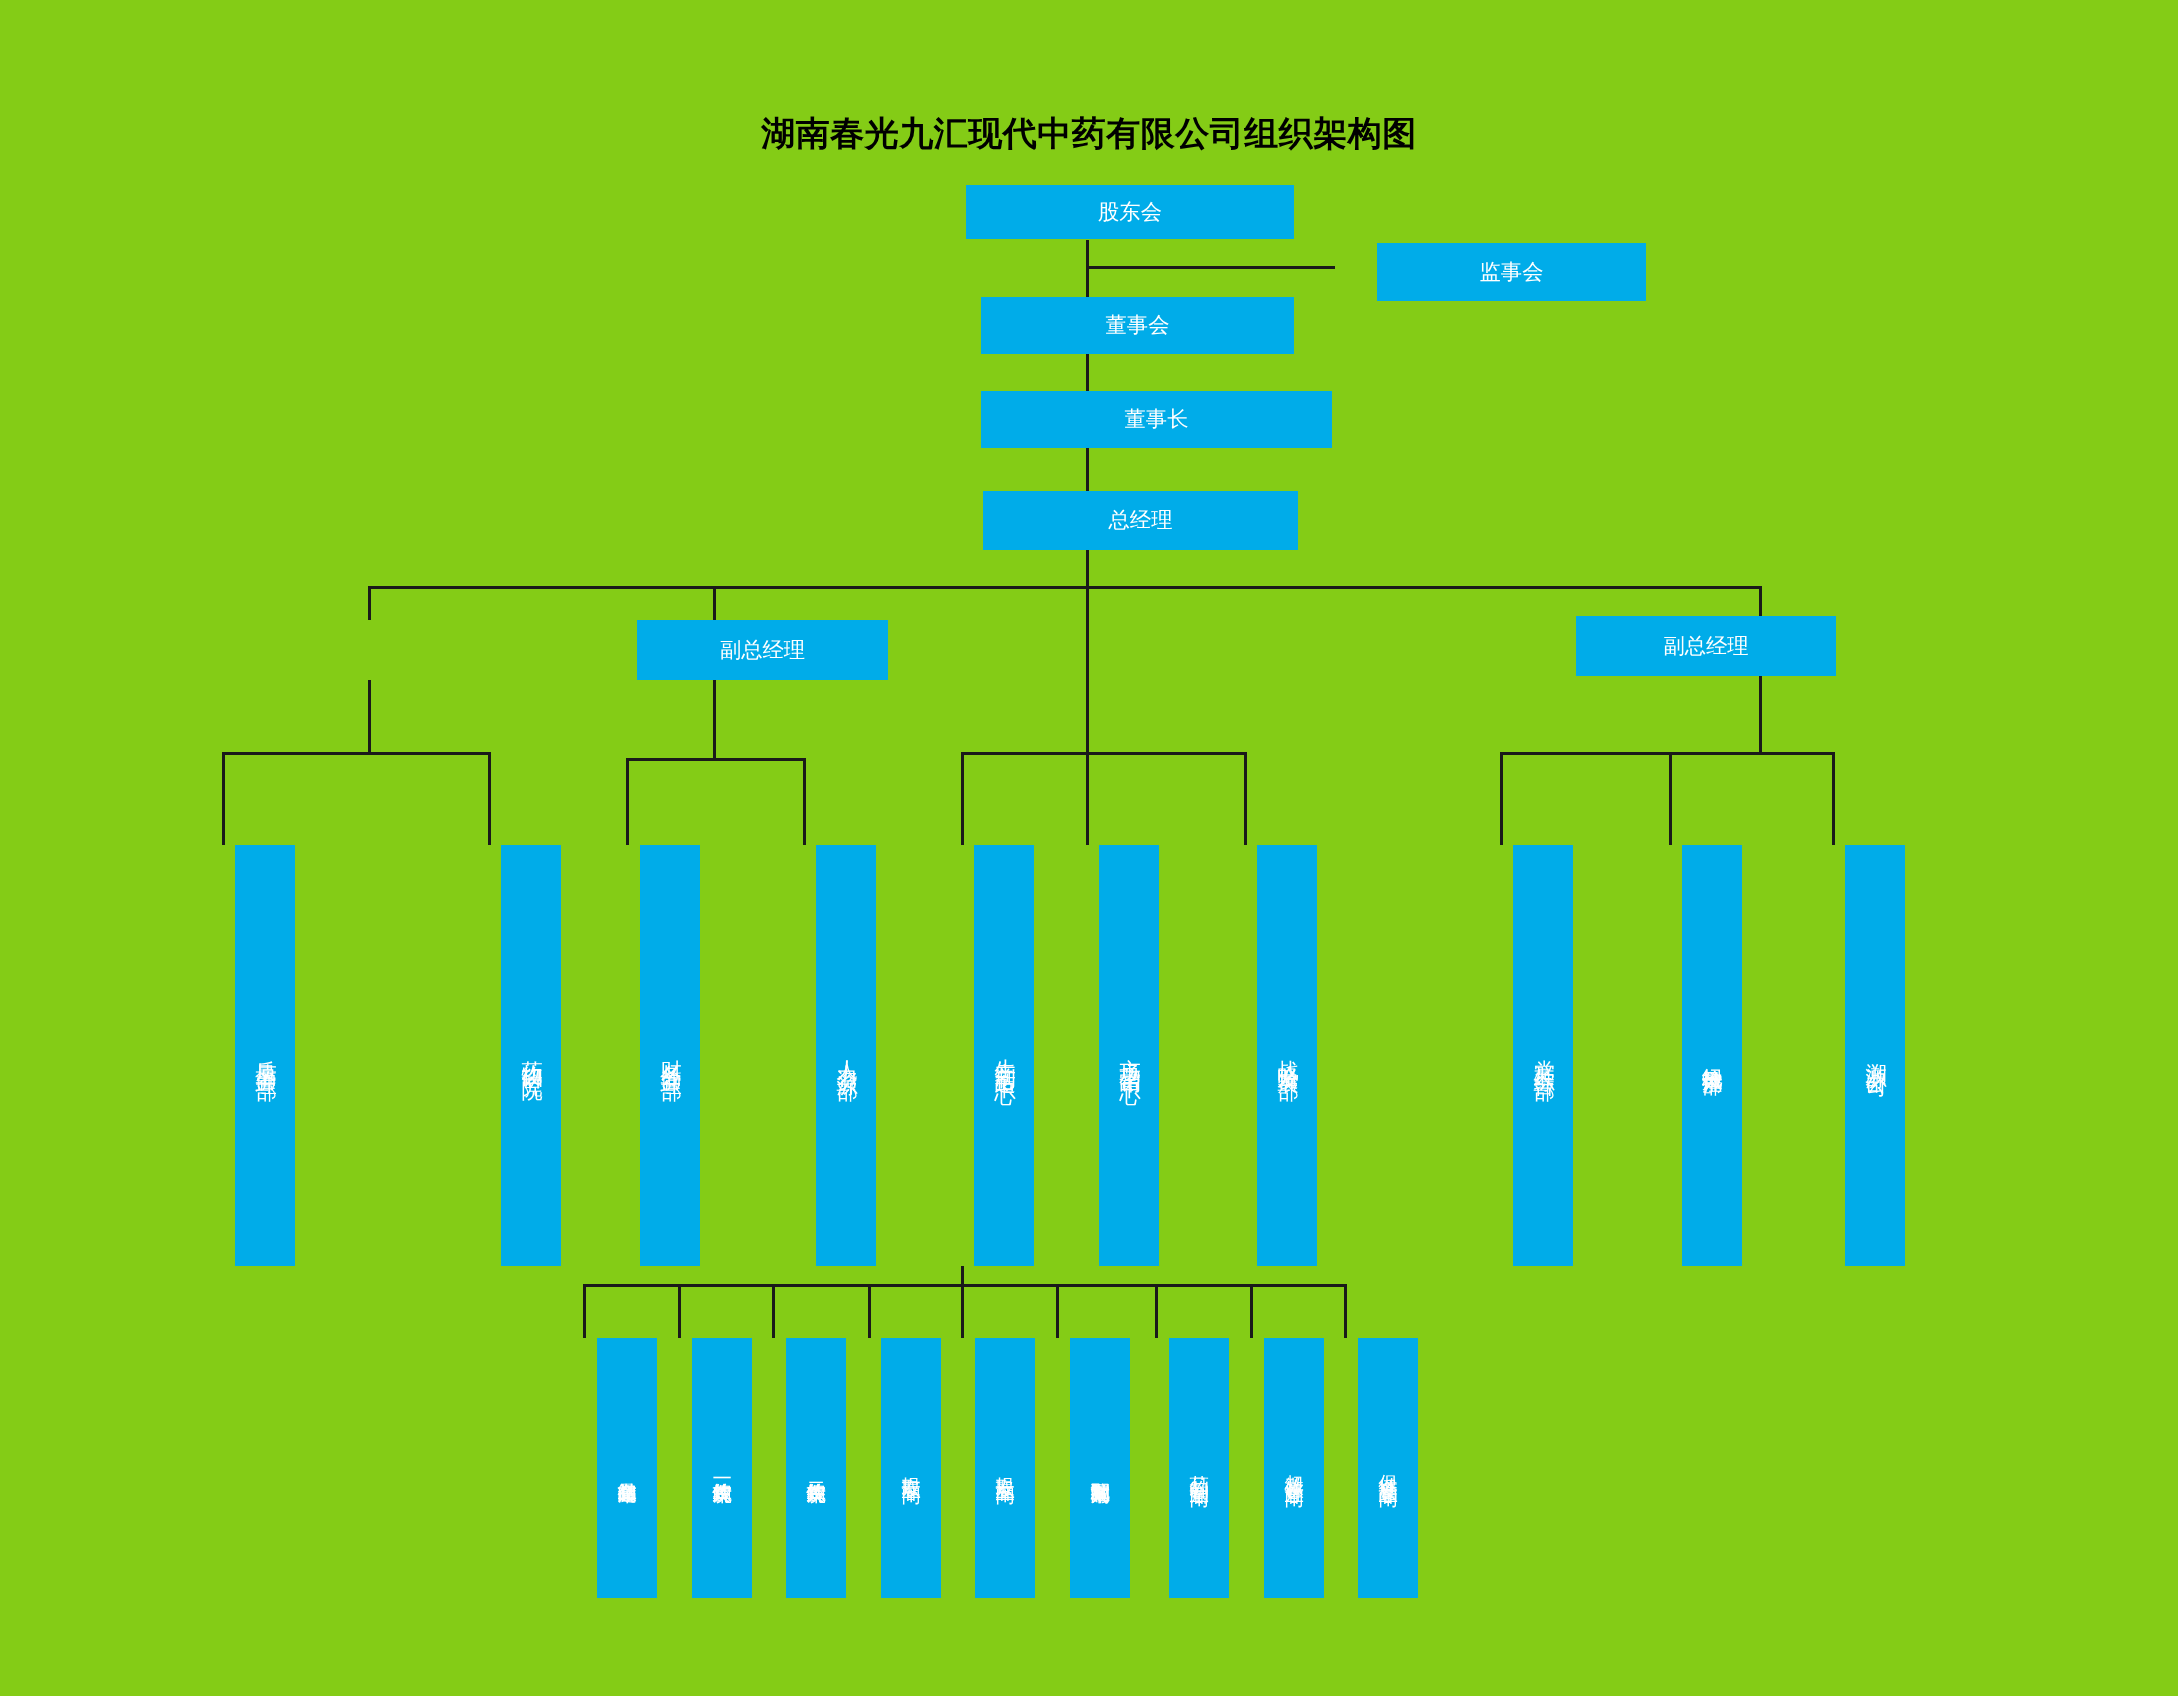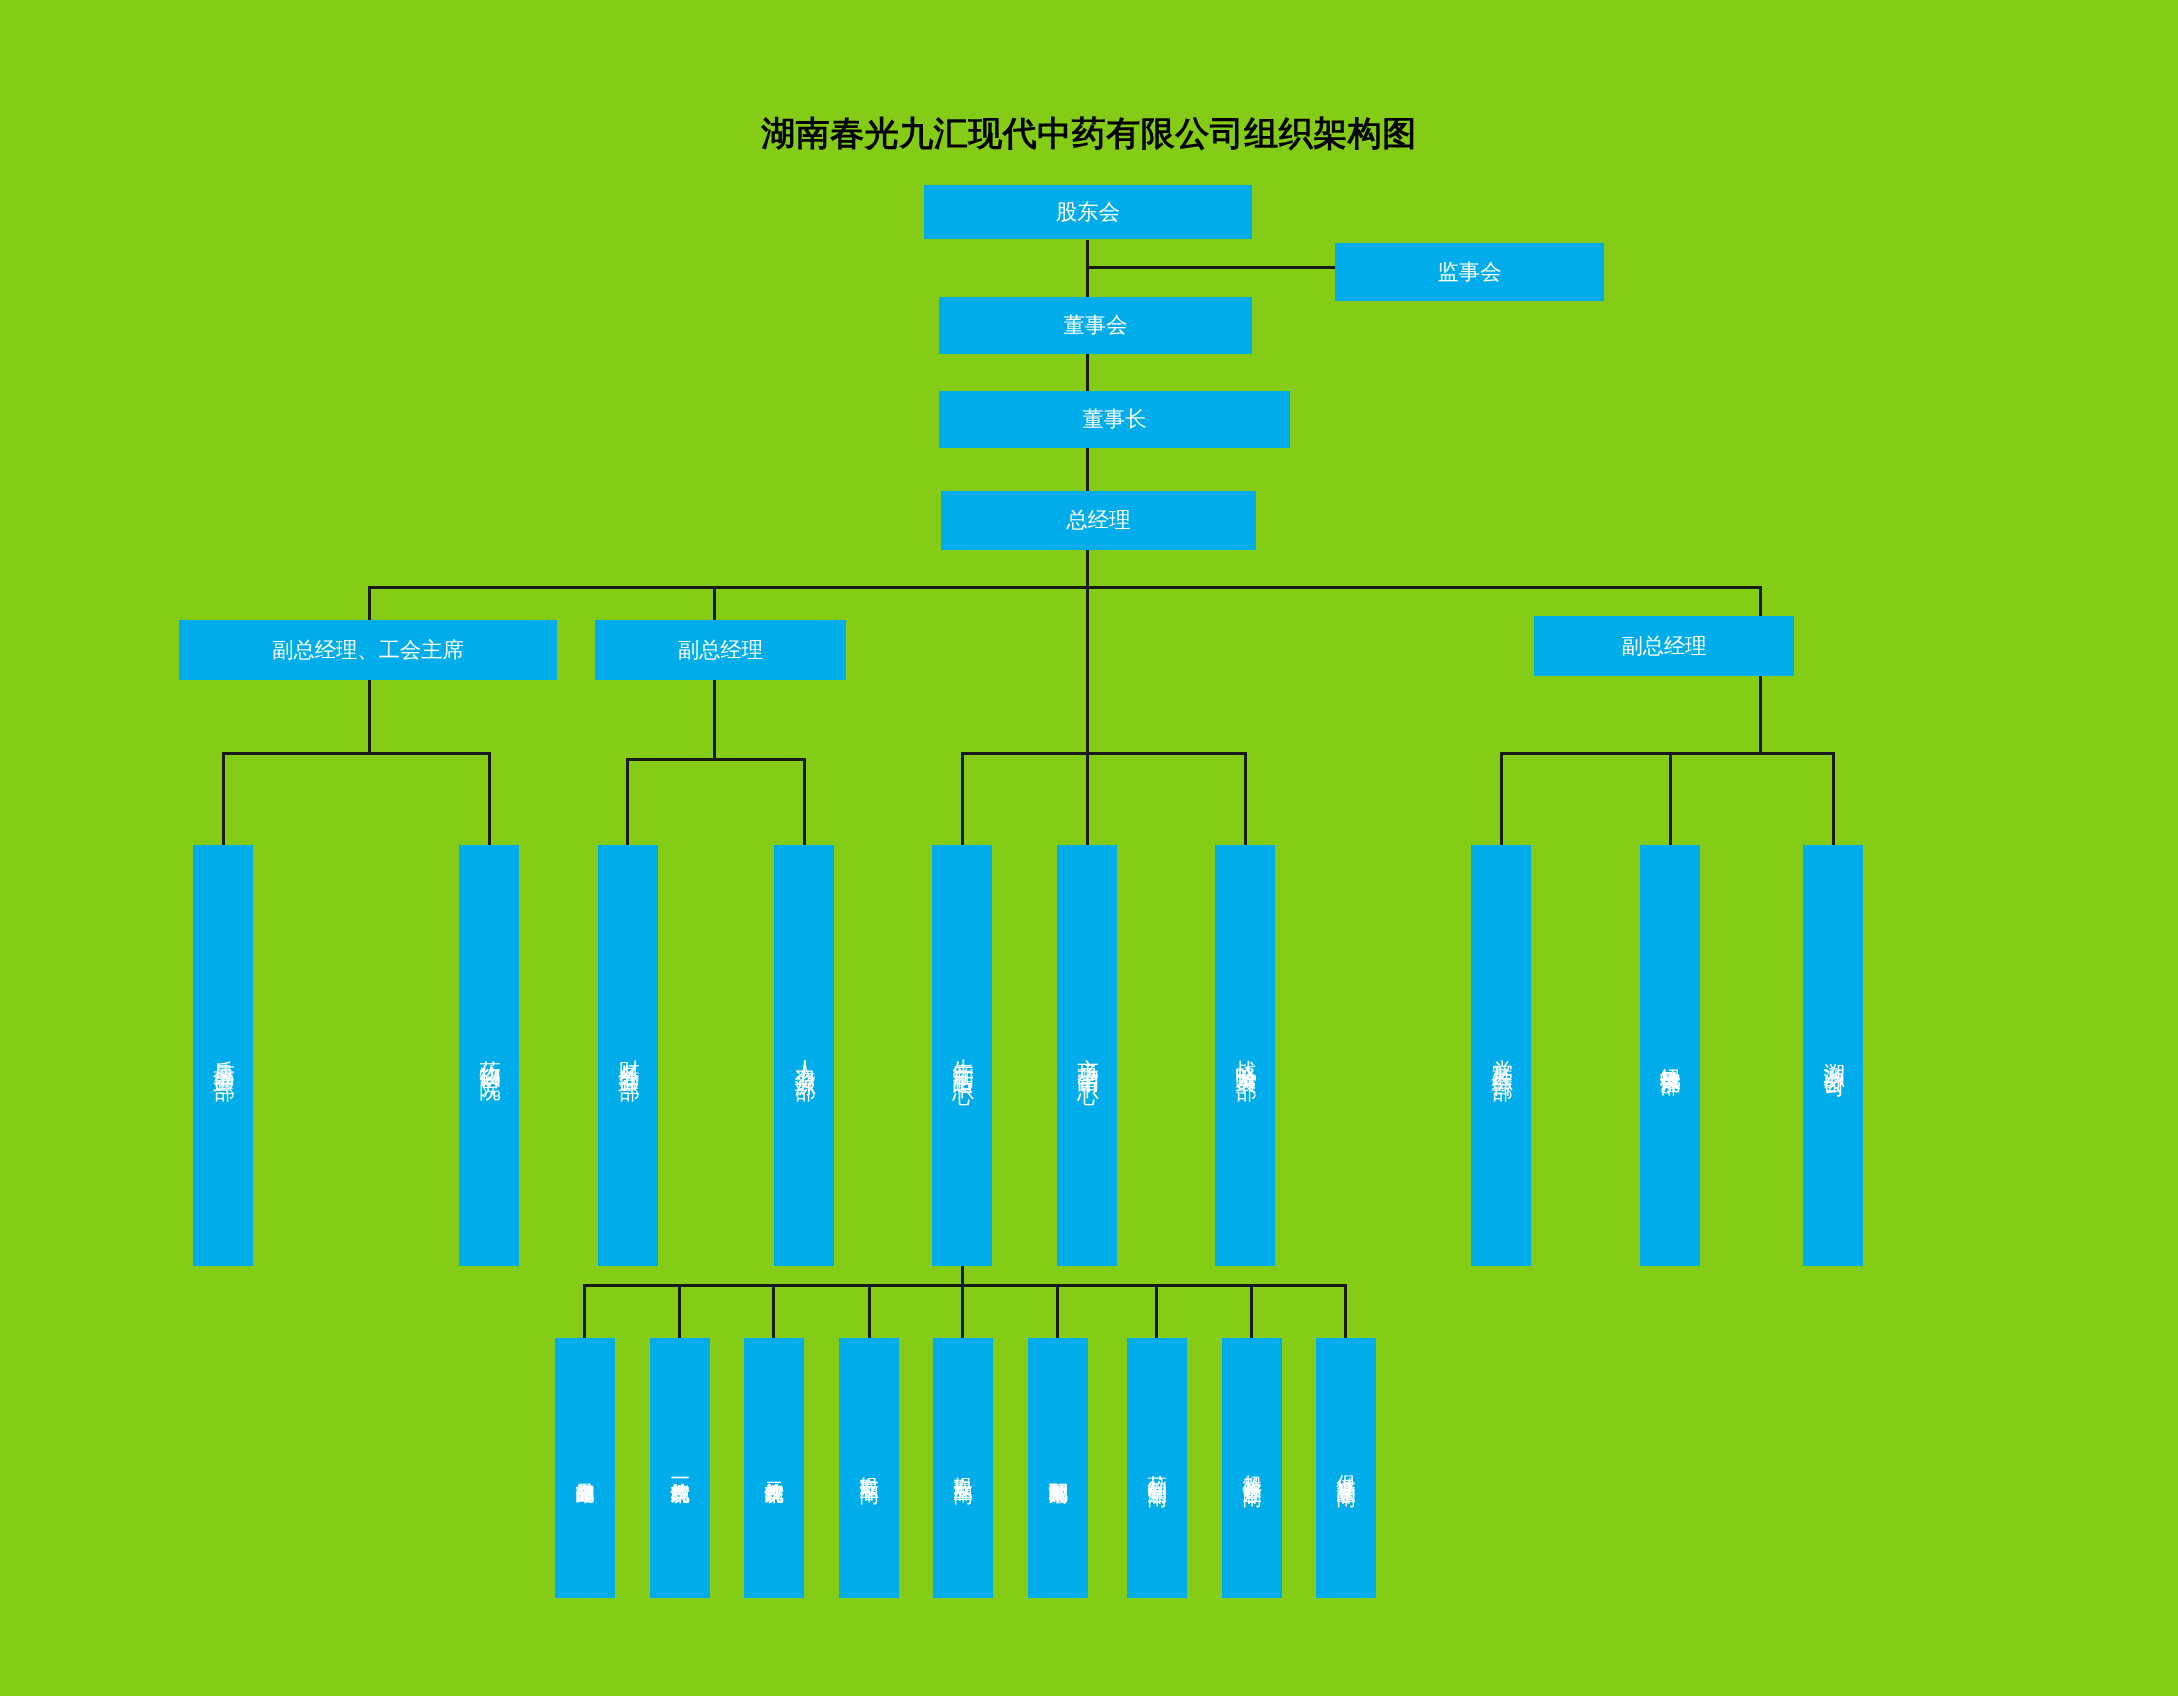--- a/index.html
+++ b/index.html
@@ -28,20 +28,21 @@
   }
   .node {
     position: absolute;
     background: #00ACE9;
     color: #ffffff;
     box-sizing: border-box;
     display: flex;
     align-items: center;
     justify-content: center;
     text-align: center;
+    margin-left: 42px;
   }
   .node.horiz {
     font-size: 21.3px;
     line-height: 1.25;
   }
   .node.vert {
     writing-mode: vertical-rl;
     text-orientation: upright;
     font-size: 21.3px;
     letter-spacing: 4.9px;
@@ -92,21 +93,20 @@
   <div class="ln v" style="left:1086px; top:550px; height:36px;"></div>
 
   <div class="ln h" style="left:368px; top:586px; width:1394px;"></div>
 
   <div class="ln v" style="left:368px; top:586px; height:34px;"></div>
   <div class="ln v" style="left:713px; top:586px; height:34px;"></div>
   <div class="ln v" style="left:1759px; top:586px; height:34px;"></div>
 
   <div class="ln v" style="left:1086px; top:586px; height:166px;"></div>
 
-  <div class="node horiz" style="left:179px; top:620px; width:378px; height:60px;">副总经理、工会主席</div>
   <div class="node horiz" style="left:595px; top:620px; width:251px; height:60px;">副总经理</div>
   <div class="node horiz" style="left:1534px; top:616px; width:260px; height:60px;">副总经理</div>
 
   <div class="ln v" style="left:368px; top:680px; height:72px;"></div>
   <div class="ln h" style="left:222px; top:752px; width:269px;"></div>
   <div class="ln v" style="left:222px; top:752px; height:93px;"></div>
   <div class="ln v" style="left:488px; top:752px; height:93px;"></div>
 
   <div class="ln v" style="left:713px; top:680px; height:78px;"></div>
   <div class="ln h" style="left:626px; top:758px; width:180px;"></div>

